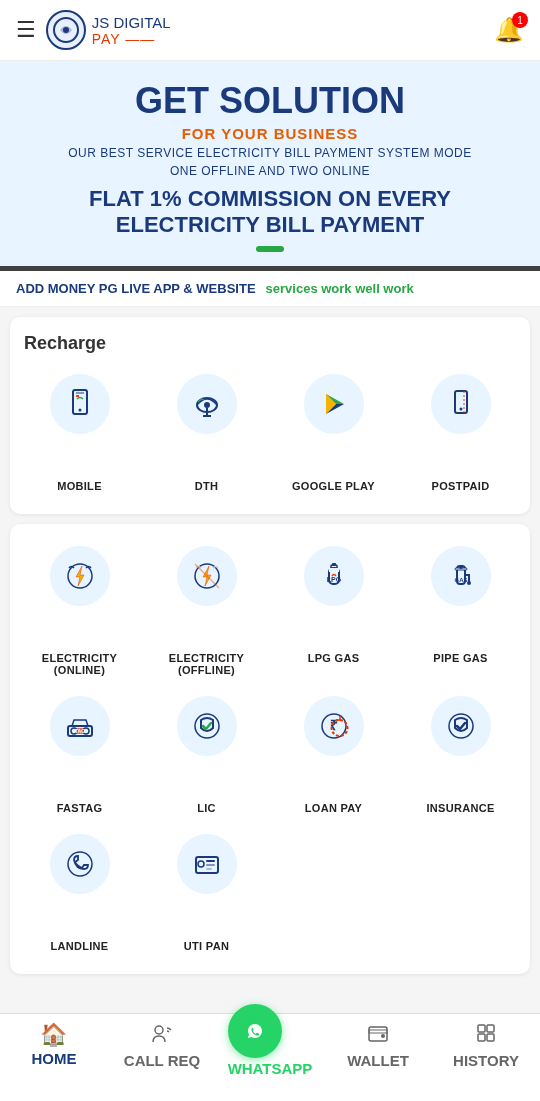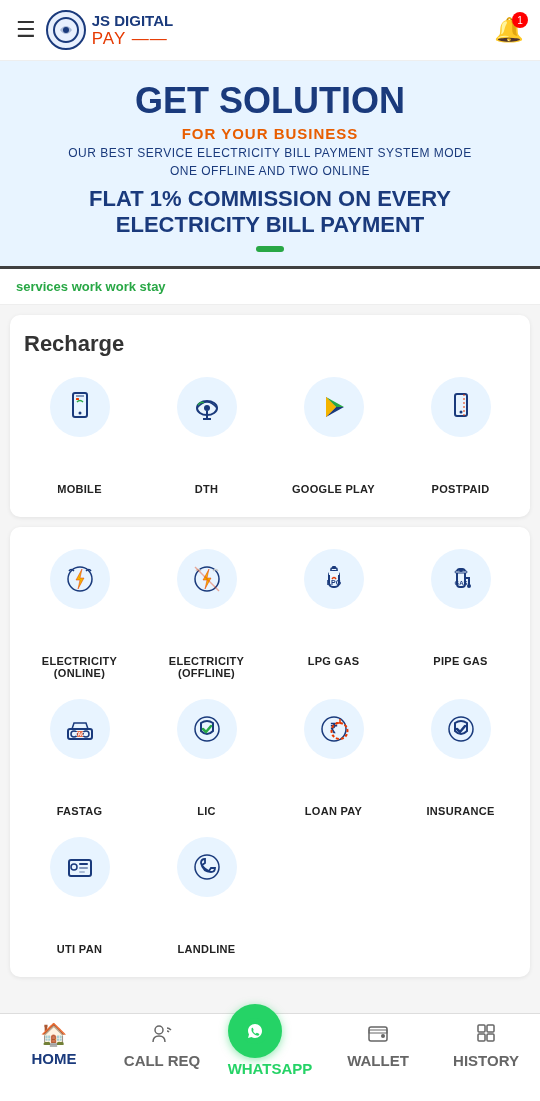--- a/index.html
+++ b/index.html
@@ -72,21 +72,21 @@
       display: flex;
       align-items: center;
       justify-content: center;
     }
 
     
     .banner {
       background: #e8f4ff;
       padding: 20px 16px 14px;
       text-align: center;
-      border-bottom: 3px solid #404040;
+      border-bottom: 5px solid #404040;
     }
     .banner-title {
       font-size: 36px;
       font-weight: 900;
       color: #1a3a7c;
       line-height: 1.1;
       text-transform: uppercase;
     }
     .banner-subtitle {
       font-size: 15px;
@@ -146,21 +146,21 @@
 
     
     .section-card {
       background: #fff;
       margin: 10px 10px;
       border-radius: 10px;
       padding: 16px 10px;
       box-shadow: 0 1px 4px rgba(0,0,0,0.08);
     }
     .section-title {
-      font-size: 22px;
+      font-size: 18px;
       font-weight: bold;
       color: #333;
       margin-bottom: 14px;
       padding-left: 4px;
     }
 
     
     .icon-grid {
       display: grid;
       grid-template-columns: repeat(4, 1fr);
@@ -254,42 +254,43 @@
     <span class="hamburger">☰</span>
     <div class="logo-container">
       <div class="logo-circle">
         <svg width="28" height="28" viewBox="0 0 28 28">
           <circle cx="14" cy="14" r="12" fill="none" stroke="#1a3a7c" stroke-width="2"></circle>
           <path d="M8 14 Q14 6 20 14 Q14 22 8 14Z" fill="#1a3a7c" opacity="0.3"></path>
           <circle cx="14" cy="14" r="3" fill="#1a3a7c"></circle>
         </svg>
       </div>
       <div>
-        <div style="font-size:15px;font-weight:700;color:#1a3a7c;">JS DIGITAL</div>
-        <div style="font-size:17px;color:#e63900;letter-spacing:1px;">PAY ——</div>
+        <div style="font-size:15px;font-weight:400;color:#1a3a7c;">JS DIGITAL</div>
+        <div style="font-size:14px;color:#e63900;letter-spacing:1px;">PAY ——</div>
       </div>
     </div>
   </div>
   <div class="bell-container">
     <span class="bell-icon">🔔</span>
     <span class="bell-badge">1</span>
   </div>
 </div>
 
 <div class="banner">
   <div class="banner-title">GET SOLUTION</div>
   <div class="banner-subtitle">FOR YOUR BUSINESS</div>
   <div class="banner-desc">OUR BEST SERVICE ELECTRICITY BILL PAYMENT SYSTEM MODE</div>
   <div class="banner-desc">ONE OFFLINE AND TWO ONLINE</div>
   <div class="banner-highlight">FLAT 1% COMMISSION ON EVERY ELECTRICITY BILL PAYMENT</div>
   <div class="banner-dot"></div>
 </div>
 
 <div class="ticker">
-  <span class="ticker-item2">services work work stay</span>
+  <span class="ticker-item">ADD MONEY PG LIVE APP &amp; WEBSITE</span>
+  <span class="ticker-item2">services work well work</span>
 </div>
 
 <div class="section-card">
   <div class="section-title">Recharge</div>
   <div class="icon-grid">
 
     <div class="icon-item">
       <div class="icon-circle">
         <svg width="32" height="32" viewBox="0 0 32 32">
           <rect x="9" y="2" width="14" height="24" rx="2" fill="none" stroke="#1a3a7c" stroke-width="2"></rect>
@@ -449,38 +450,38 @@
           <path d="M12 16 L15 19 L20 13" fill="none" stroke="#1a3a7c" stroke-width="2.5" stroke-linecap="round"></path>
         </svg>
       </div>
       <span class="icon-label">INSURANCE</span>
     </div>
 
 
     <div class="icon-item">
       <div class="icon-circle">
         <svg width="32" height="32" viewBox="0 0 32 32">
+          <circle cx="16" cy="16" r="12" fill="none" stroke="#1a3a7c" stroke-width="1.5"></circle>
+          <path d="M10 12 Q10 8 14 8 L14 12 L11 14 Q13 18 18 20 L20 17 L24 17 Q24 21 20 21 Q12 21 10 12Z" fill="none" stroke="#1a3a7c" stroke-width="1.8"></path>
+        </svg>
+      </div>
+      <span class="icon-label">LANDLINE</span>
+    </div>
+
+    <div class="icon-item">
+      <div class="icon-circle">
+        <svg width="32" height="32" viewBox="0 0 32 32">
           <rect x="5" y="9" width="22" height="16" rx="2" fill="none" stroke="#1a3a7c" stroke-width="2"></rect>
           <circle cx="10" cy="16" r="3" fill="#e8f4ff" stroke="#1a3a7c" stroke-width="1.5"></circle>
           <rect x="15" y="12" width="9" height="2" rx="1" fill="#1a3a7c"></rect>
           <rect x="15" y="16" width="9" height="2" rx="1" fill="#1a3a7c" opacity="0.5"></rect>
           <rect x="15" y="20" width="6" height="2" rx="1" fill="#1a3a7c" opacity="0.3"></rect>
         </svg>
       </div>
       <span class="icon-label">UTI PAN</span>
-    </div>
-
-    <div class="icon-item">
-      <div class="icon-circle">
-        <svg width="32" height="32" viewBox="0 0 32 32">
-          <circle cx="16" cy="16" r="12" fill="none" stroke="#1a3a7c" stroke-width="1.5"></circle>
-          <path d="M10 12 Q10 8 14 8 L14 12 L11 14 Q13 18 18 20 L20 17 L24 17 Q24 21 20 21 Q12 21 10 12Z" fill="none" stroke="#1a3a7c" stroke-width="1.8"></path>
-        </svg>
-      </div>
-      <span class="icon-label">LANDLINE</span>
     </div>
 
   </div>
 </div>
 
 <div class="bottom-spacer"></div>
 
 <div class="bottom-nav">
 
   <div class="nav-item active">

